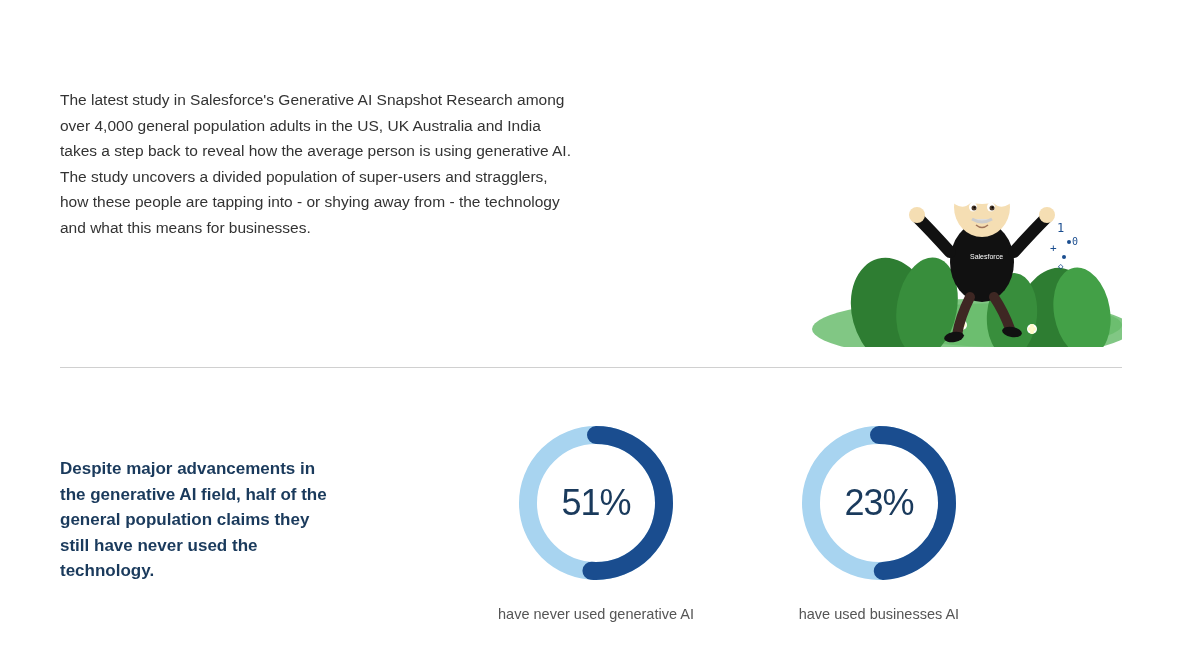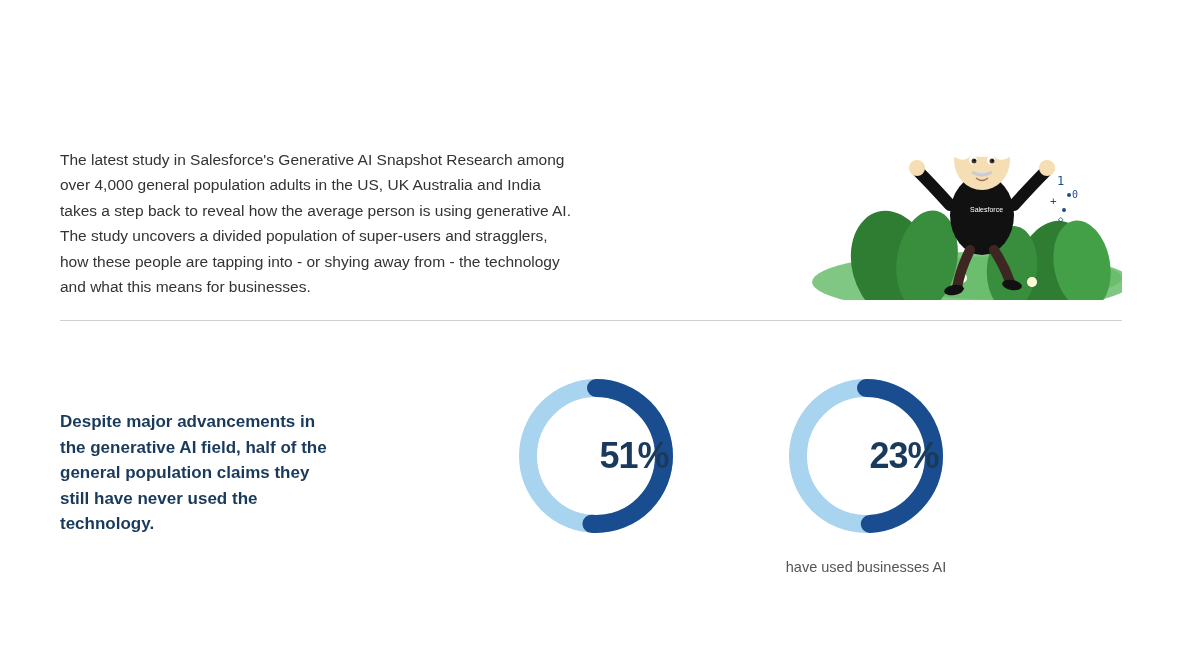--- a/index.html
+++ b/index.html
@@ -12,24 +12,25 @@
     }
 
     .page-container {
       width: 1182px;
       background: #fff;
     }
 
     
     .top-section {
       display: flex;
-      align-items: flex-end;
+      align-items: flex-start;
       justify-content: space-between;
       padding: 30px 60px 20px 60px;
       position: relative;
+      margin-top: 47px;
     }
 
     .intro-text {
       max-width: 520px;
       font-size: 15.5px;
       line-height: 1.65;
       color: #333333;
       padding-top: 10px;
     }
 
@@ -102,24 +103,23 @@
       height: 170px;
       transform: rotate(-90deg);
     }
 
     .donut-center-text {
       position: absolute;
       top: 50%;
       left: 50%;
       transform: translate(-50%, -50%);
       font-size: 36px;
-      font-weight: 700;
+      font-weight: 400;
       color: #1a3a5c;
       letter-spacing: -1px;
-      margin-left: 38px;
     }
 
     .chart-label {
       font-size: 14.5px;
       color: #555;
       text-align: center;
     }
   </style>
 </head>
 <body>
@@ -219,20 +219,21 @@
       <div class="chart-item">
         <div class="donut-wrap">
           <svg viewBox="0 0 170 170" xmlns="http://www.w3.org/2000/svg">
 
             <circle cx="85" cy="85" r="68" fill="none" stroke="#a8d4f0" stroke-width="18"></circle>
 
             <circle cx="85" cy="85" r="68" fill="none" stroke="#1a4d8f" stroke-width="18" stroke-dasharray="217.9 209.4" stroke-dashoffset="0" stroke-linecap="round"></circle>
           </svg>
           <div class="donut-center-text">51%</div>
         </div>
+        <div class="chart-label">have never used generative AI</div>
       </div>
 
       <div class="chart-item">
         <div class="donut-wrap">
           <svg viewBox="0 0 170 170" xmlns="http://www.w3.org/2000/svg">
 
             <circle cx="85" cy="85" r="68" fill="none" stroke="#a8d4f0" stroke-width="18"></circle>
 
             <circle cx="85" cy="85" r="68" fill="none" stroke="#1a4d8f" stroke-width="18" stroke-dasharray="209.4 217.9" stroke-dashoffset="0" stroke-linecap="round"></circle>
           </svg>

